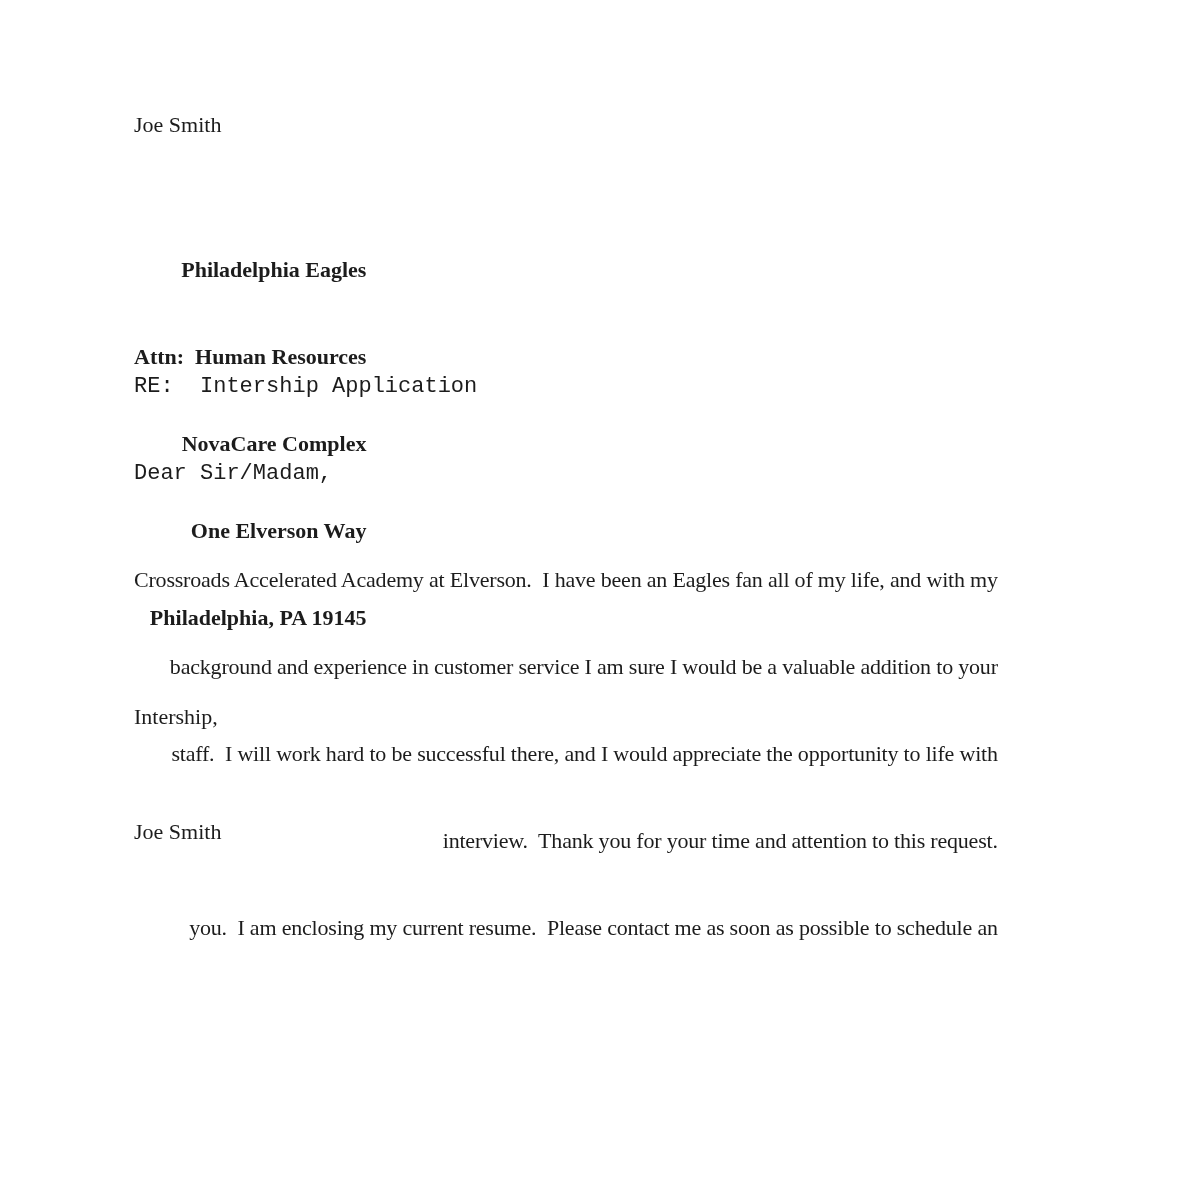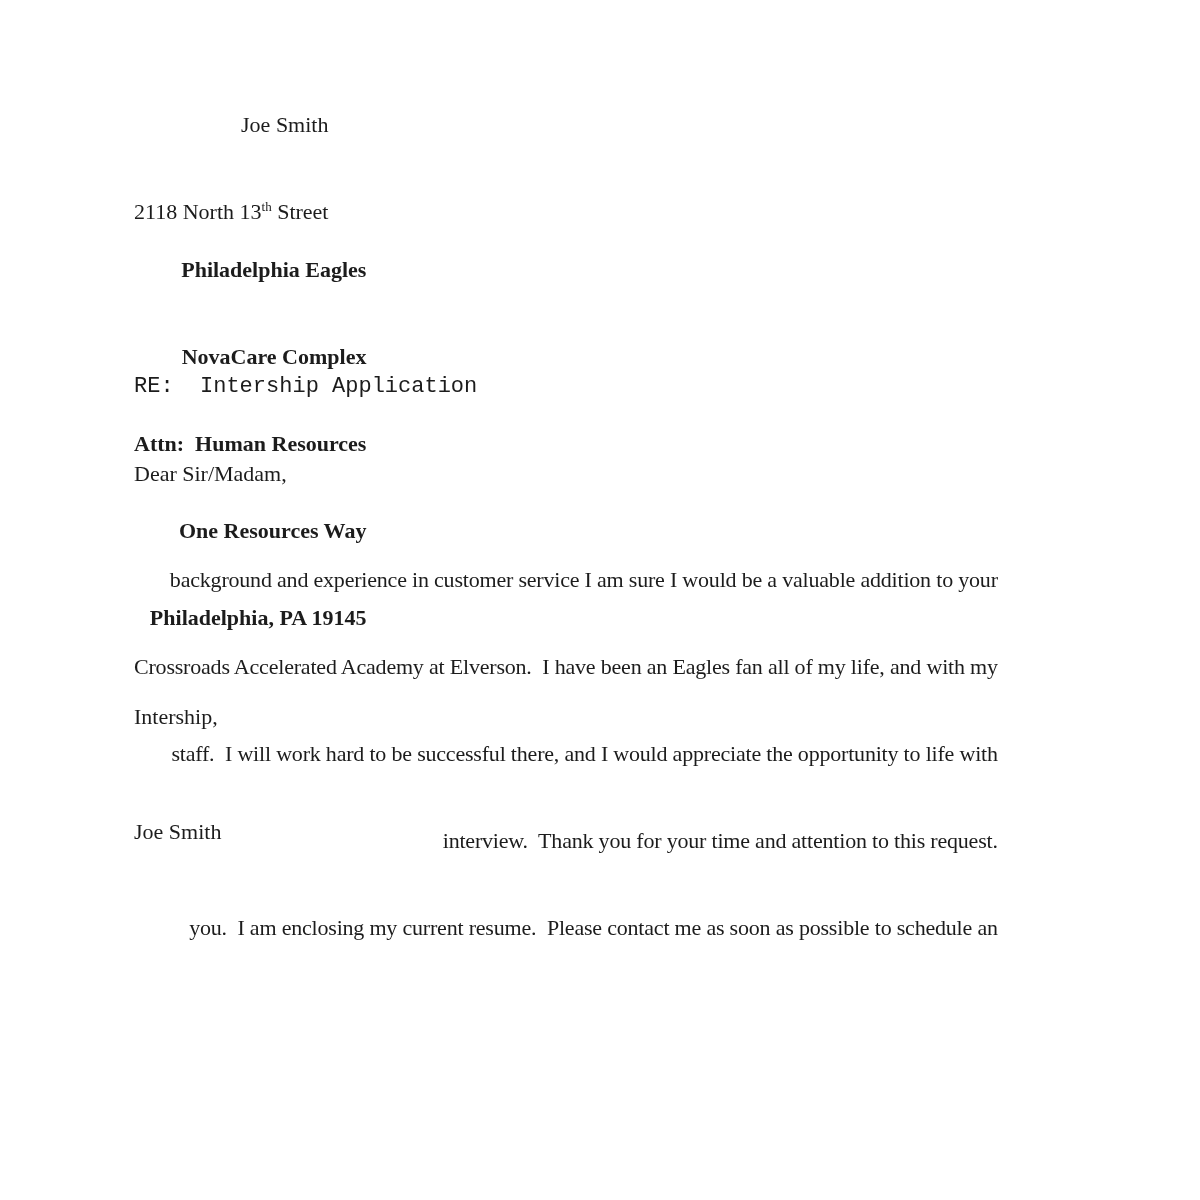--- a/index.html
+++ b/index.html
@@ -17,55 +17,54 @@
   .block {
     position: absolute;
     left: 134px;
     white-space: pre-wrap; 
     text-align: right;
   }
   .block .line { white-space: pre-wrap; }
   .sender-block    { top: 52px; }
   .recipient-block { top: 197px; font-weight: bold; }
   .subject-block   { top: 372px; font-family: Liberation Mono, monospace; }
-  .salutation-block{ top: 459px; }
+  .salutation-block{ top: 459px; font-family: Liberation Mono, monospace; }
   .body-block      { top: 507px; letter-spacing: -0.2px; }
   .closing-block   { top: 702px; }
   .signature-block { top: 817px; }
   .sup {
     font-size: 13px;
     vertical-align: super;
     line-height: 0;
   }
 </style>
 </head>
 <body>
 
 <div class="page">
 
   <div class="block sender-block">
     <div class="line">Joe Smith</div>
-    <div class="line"><span>2118 North 13</span><span class="sup">th</span><span> Street</span></div>
   </div>
 
   <div class="block recipient-block">
     <div class="line">Philadelphia Eagles</div>
+    <div class="line">Attn:  Human Resources</div>
     <div class="line">NovaCare Complex</div>
-    <div class="line">Attn:  Human Resources</div>
-    <div class="line">One Resources Way</div>
+    <div class="line">One Elverson Way</div>
     <div class="line">Philadelphia, PA 19145</div>
   </div>
 
   <div class="block subject-block">RE:  Intership Application</div>
 
   <div class="block salutation-block">Dear Sir/Madam,</div>
 
   <div class="block body-block">
+    <div class="line">Crossroads Accelerated Academy at Elverson.  I have been an Eagles fan all of my life, and with my</div>
     <div class="line">background and experience in customer service I am sure I would be a valuable addition to your</div>
-    <div class="line">Crossroads Accelerated Academy at Elverson.  I have been an Eagles fan all of my life, and with my</div>
     <div class="line">staff.  I will work hard to be successful there, and I would appreciate the opportunity to life with</div>
     <div class="line">interview.  Thank you for your time and attention to this request.</div>
     <div class="line">you.  I am enclosing my current resume.  Please contact me as soon as possible to schedule an</div>
   </div>
 
   <div class="block closing-block">Intership,</div>
 
   <div class="block signature-block">Joe Smith</div>
 
 </div>

